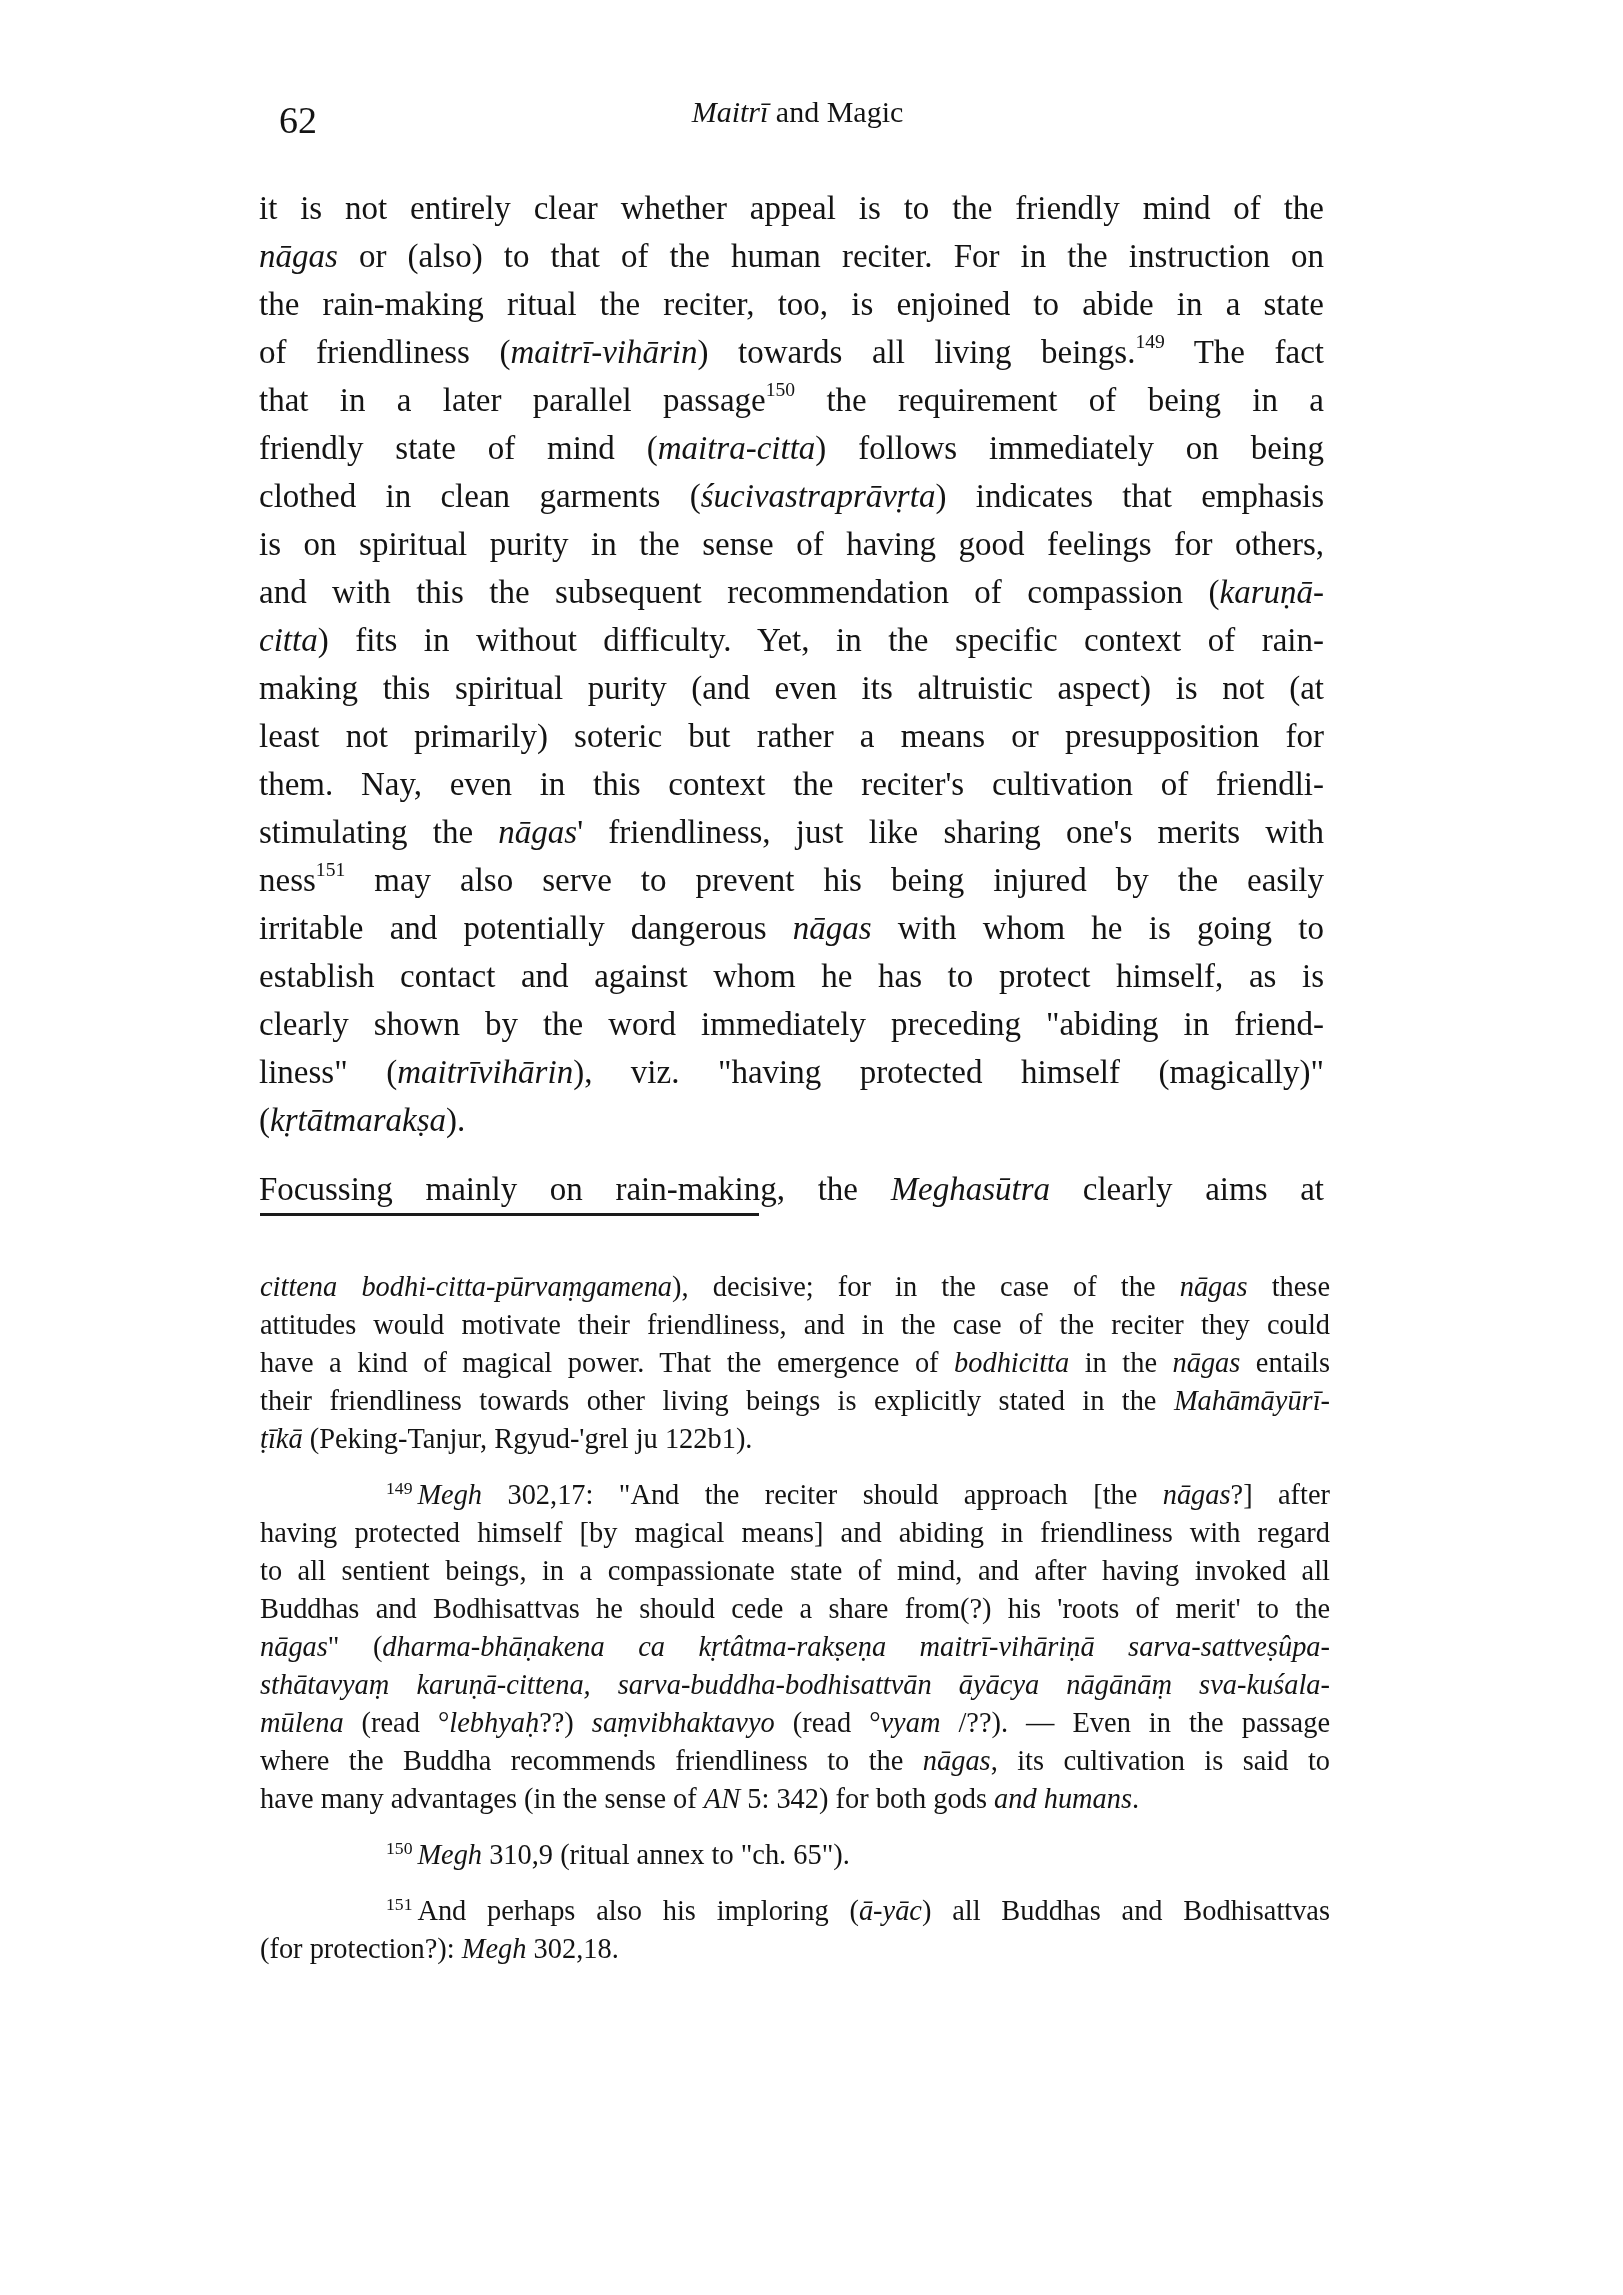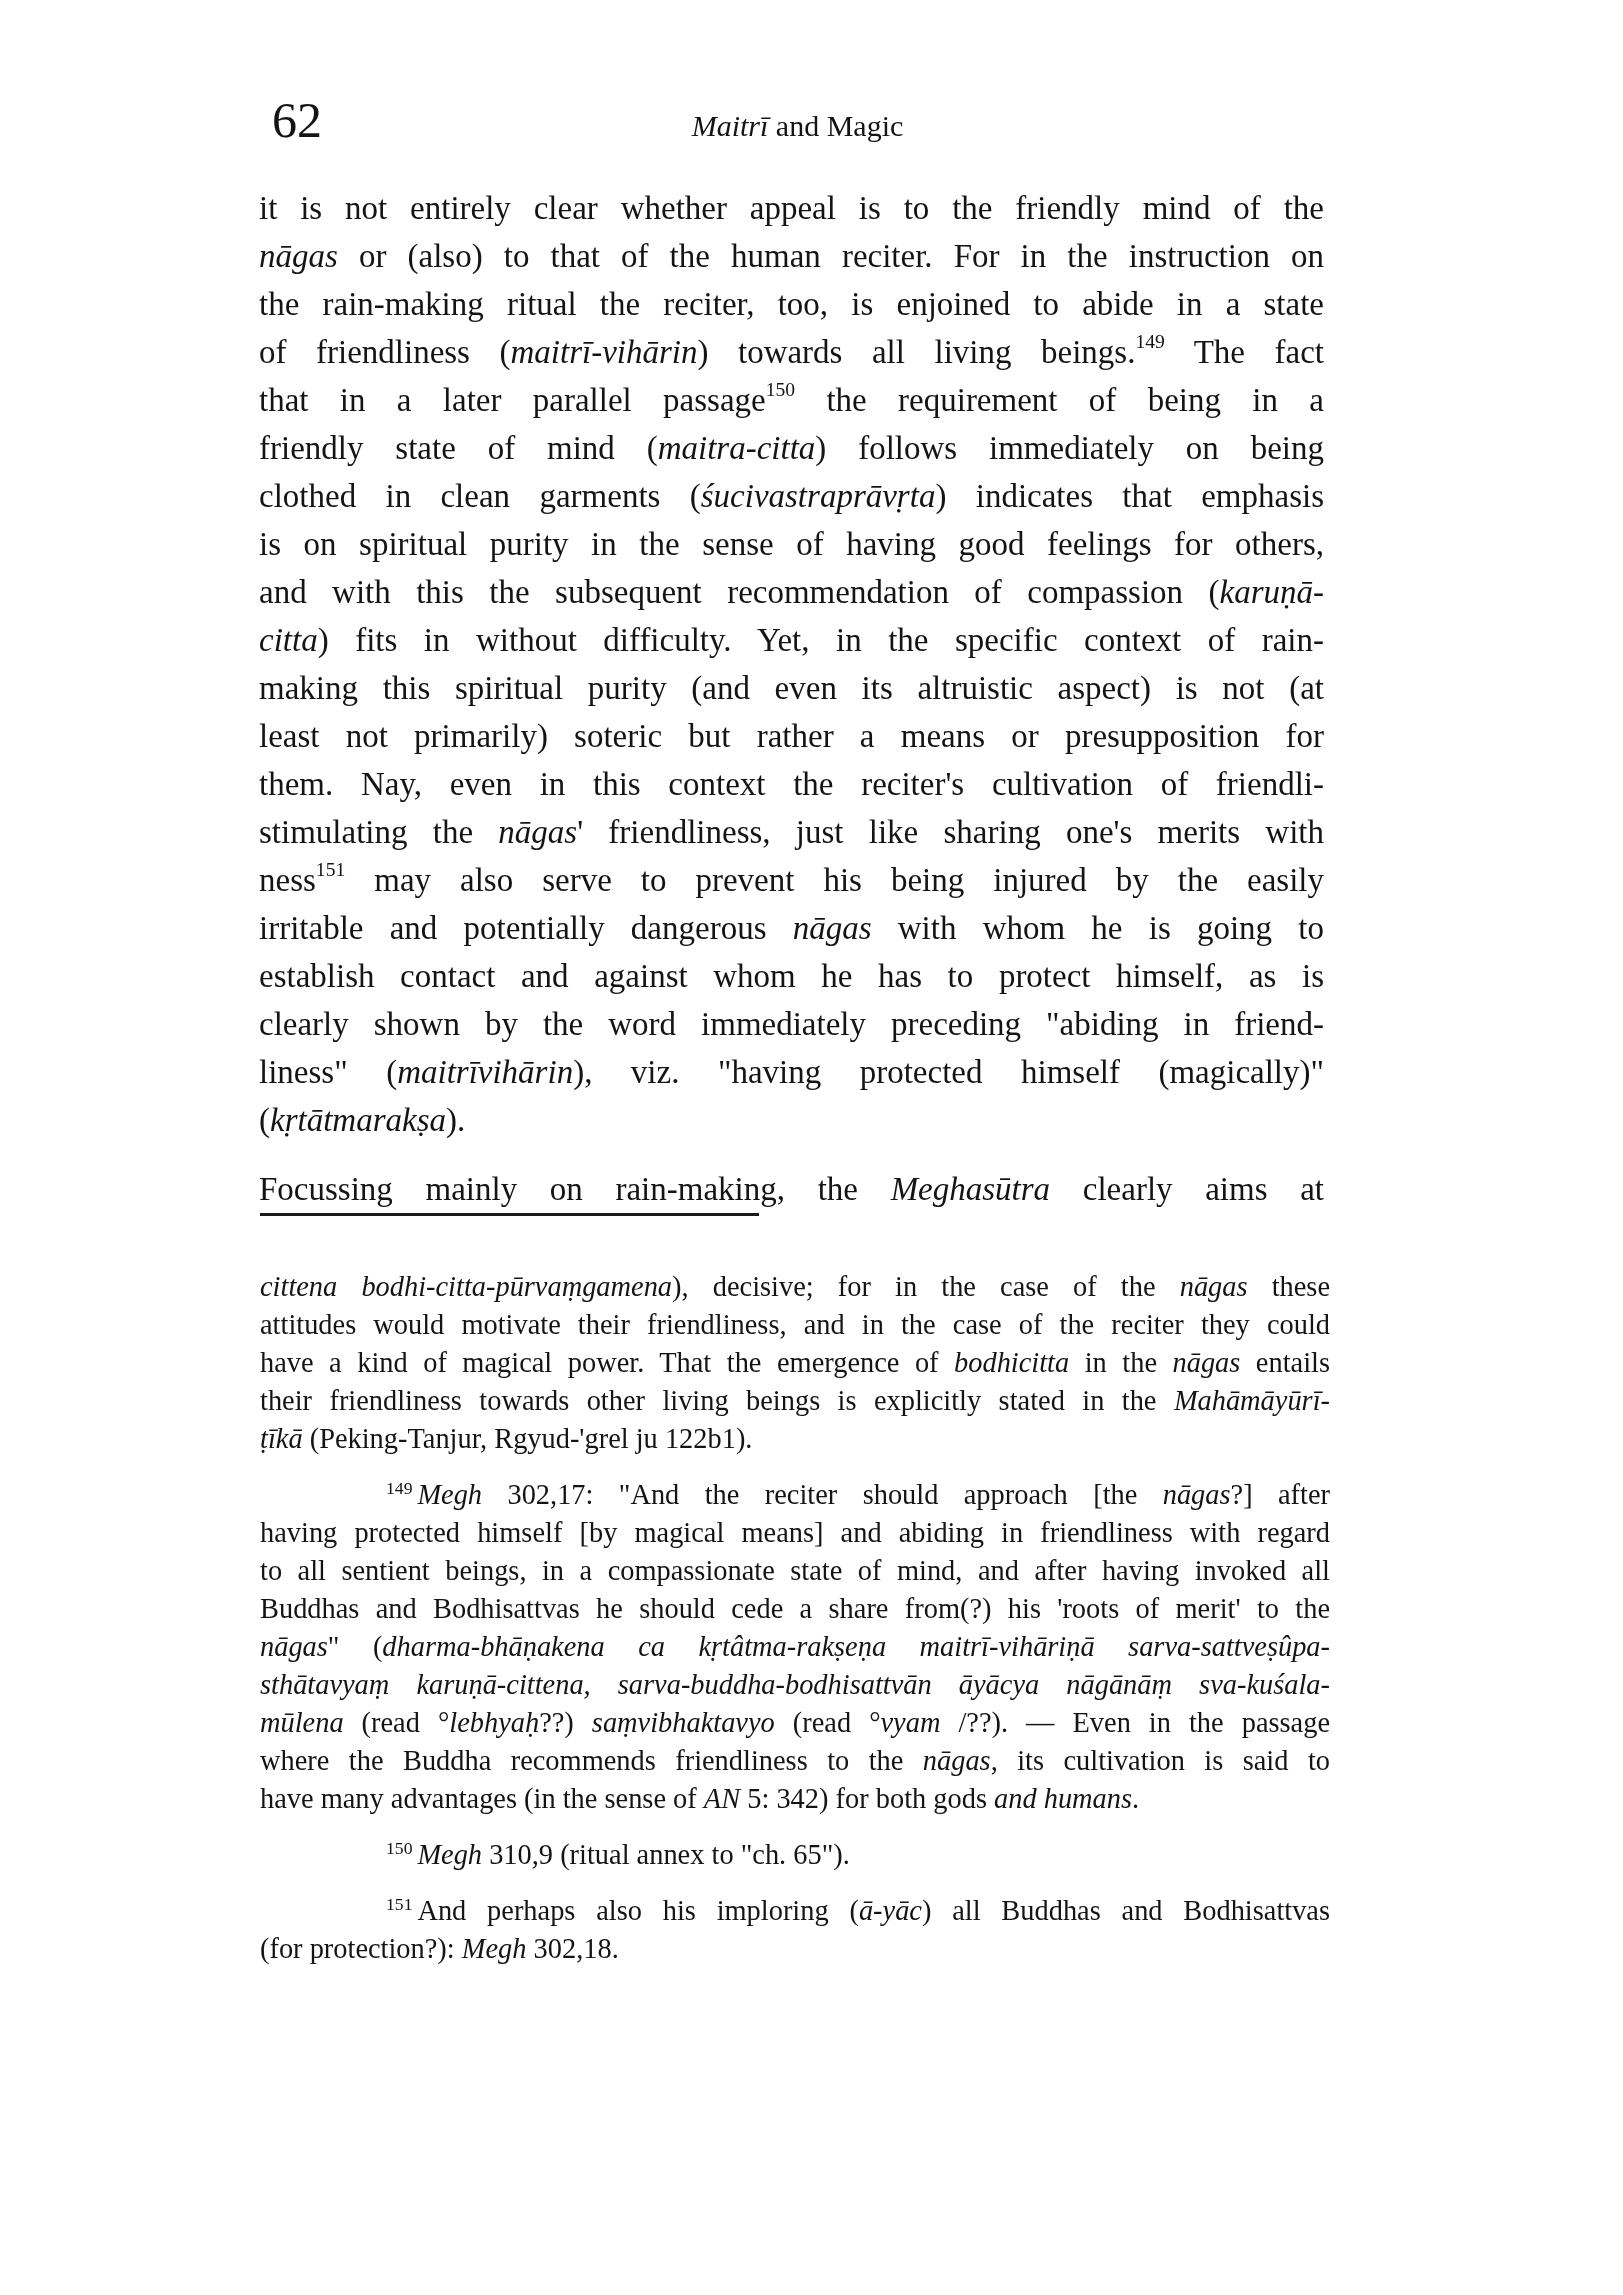--- a/index.html
+++ b/index.html
@@ -7,30 +7,30 @@
     width: 1624px;
     height: 2295px;
     background: #ffffff;
     position: relative;
     overflow: hidden;
     color: #141414;
     font-family: "Liberation Serif", "DejaVu Serif", serif;
   }
   .page-number {
     position: absolute;
-    left: 272px;
+    left: 279px;
     top: 101px;
-    font-size: 50px;
+    font-size: 38px;
     line-height: 38px;
   }
   .running-head {
     position: absolute;
     left: 265px;
     width: 1065px;
-    top: 109px;
+    top: 95px;
     text-align: center;
     font-size: 30px;
     line-height: 34px;
   }
   .body-text {
     position: absolute;
     left: 259px;
     width: 1065px;
     top: 184px;
     font-size: 33px;

